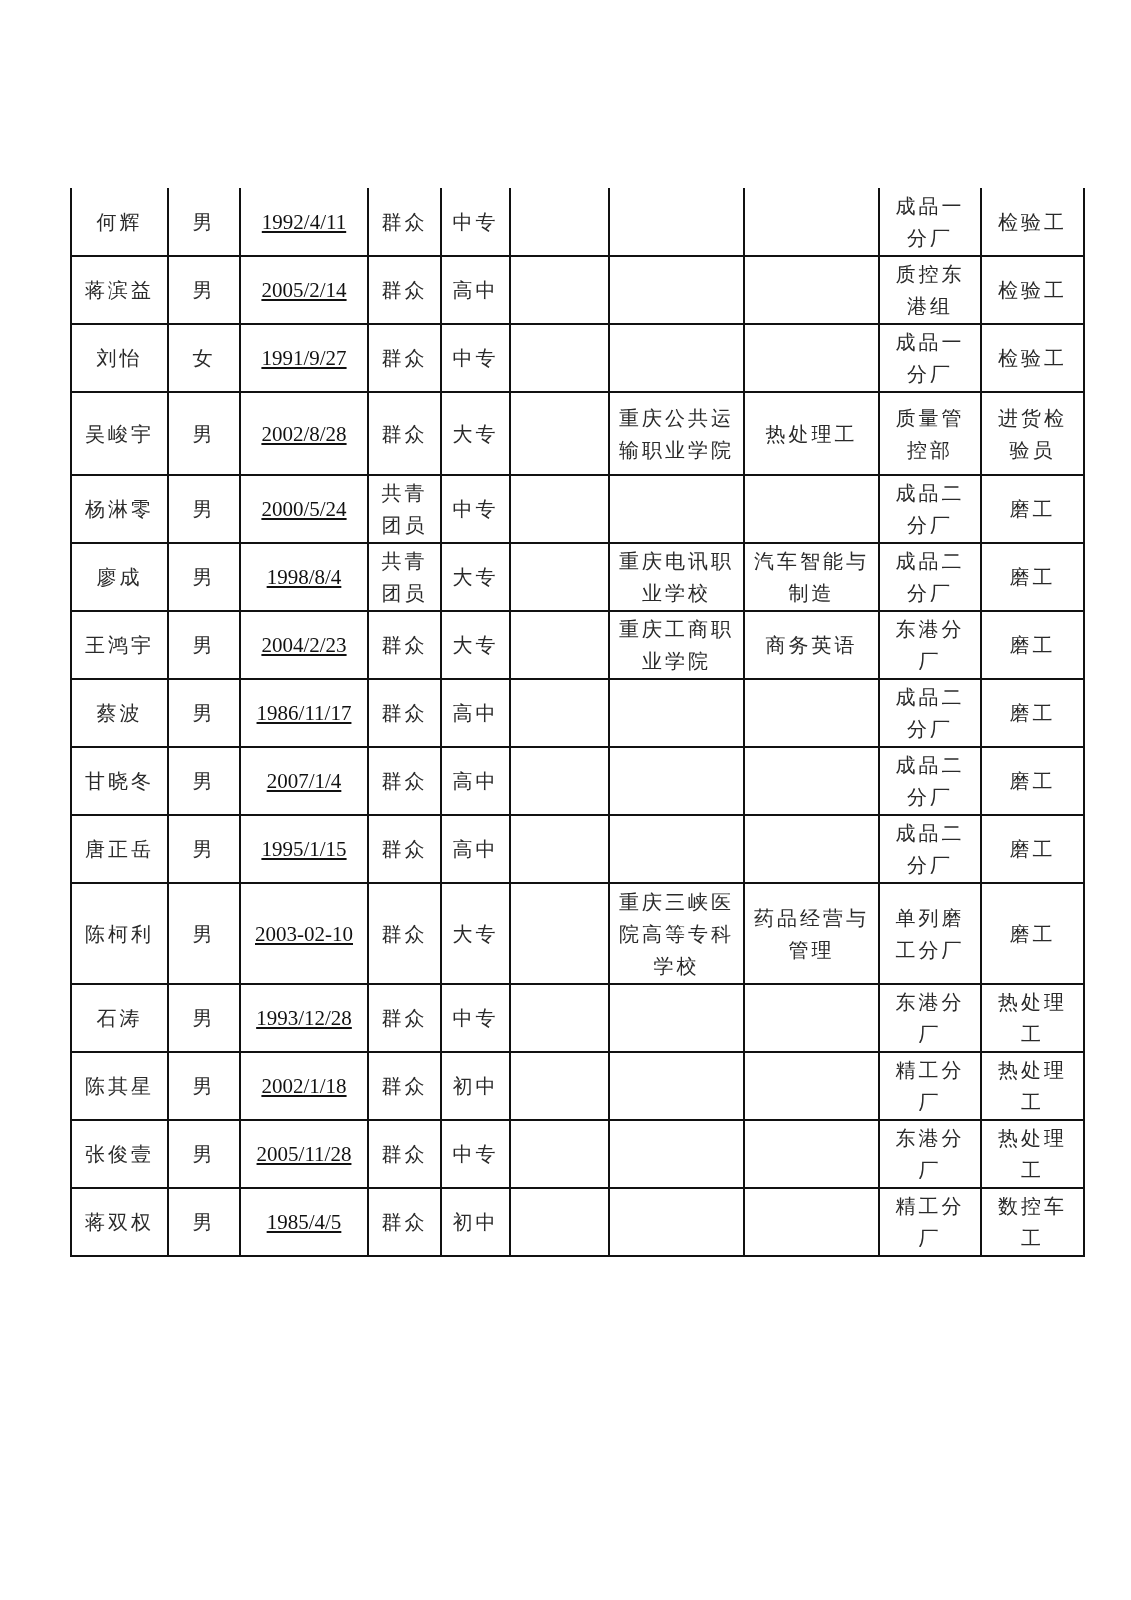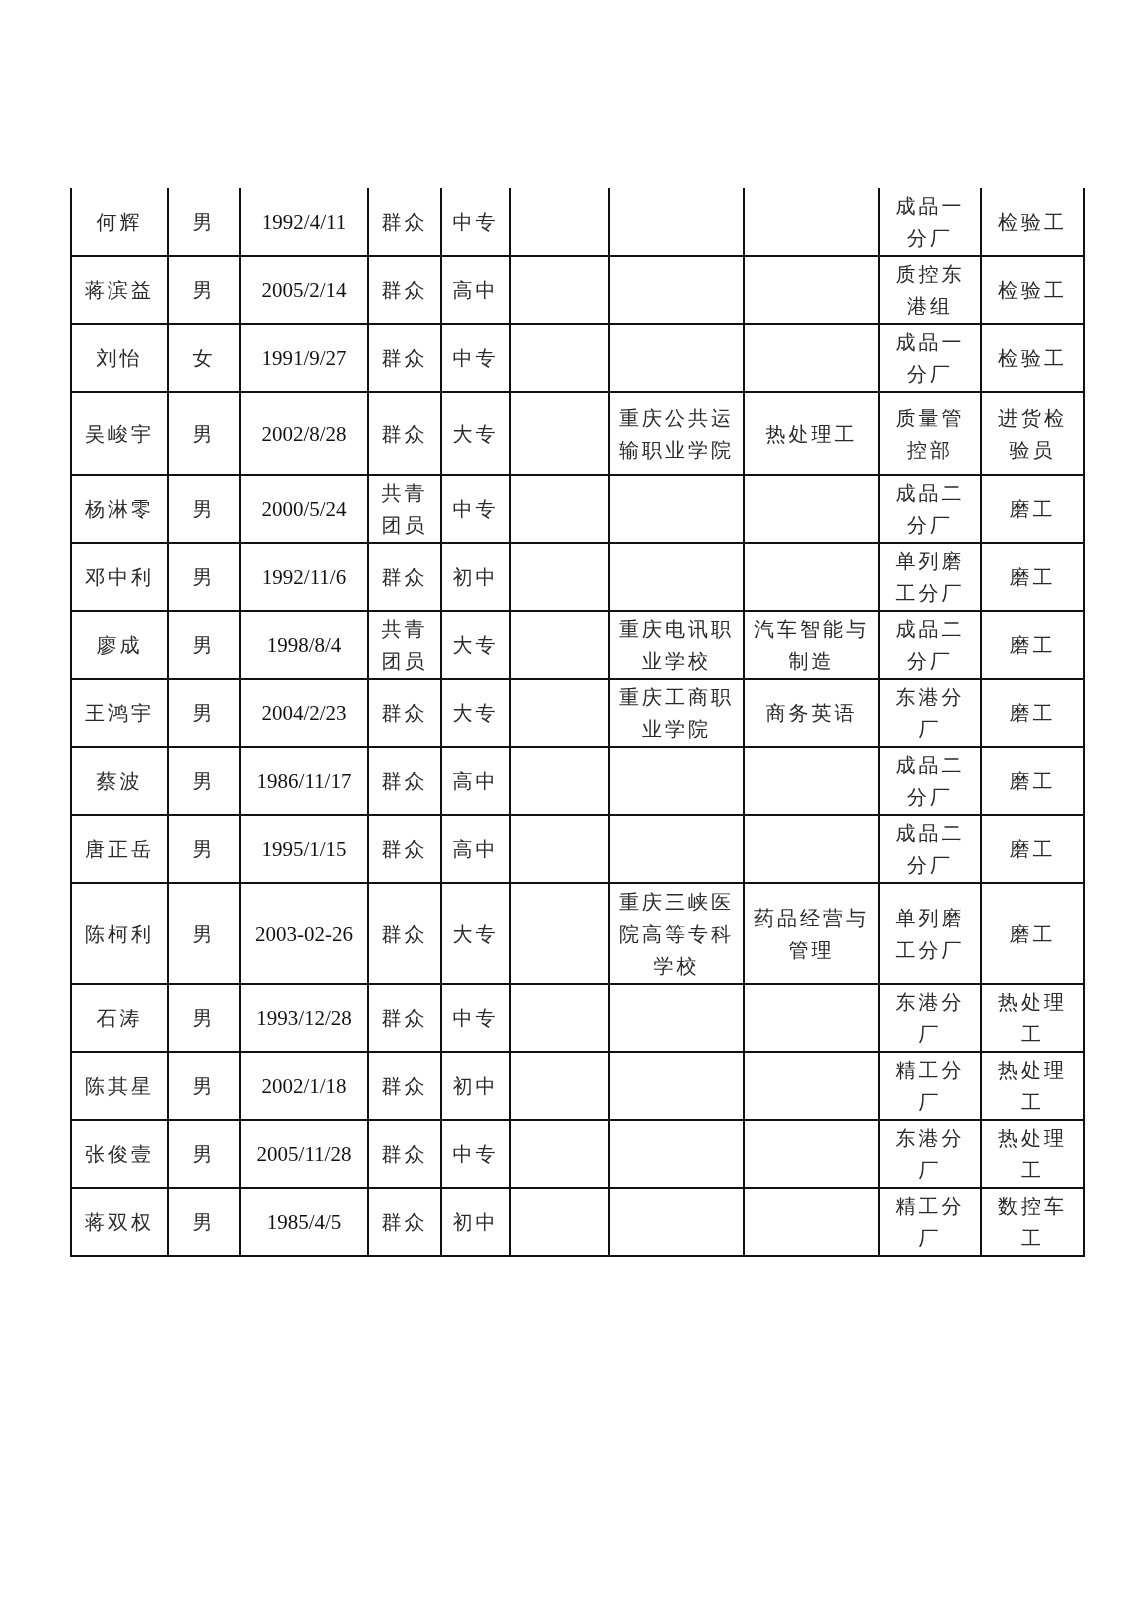--- a/index.html
+++ b/index.html
@@ -42,20 +42,21 @@
       color: #2a2a2a;
     }
     table.roster tr:first-child td {
       border-top: none;
     }
     table.roster td.date {
       font-family: "Liberation Serif", "DejaVu Serif", serif;
       letter-spacing: 0;
       font-size: 21px;
       color: #111111;
+      text-decoration: underline;
     }
     td.pad { padding: 0 10px; }
     tr.h-std { height: 68px; }
     tr.h-tall { height: 83px; border-radius: 6px; }
     tr.h-xtall { height: 101px; }
   </style>
 </head>
 <body>
 
 <div class="page">
@@ -127,32 +128,20 @@
           <td class="date">2000/5/24</td>
           <td>共青团员</td>
           <td>中专</td>
           <td></td>
           <td class="pad"></td>
           <td class="pad"></td>
           <td>成品二分厂</td>
           <td>磨工</td>
         </tr>
         <tr class="h-std">
-          <td>邓中利</td>
-          <td>男</td>
-          <td class="date">1992/11/6</td>
-          <td>群众</td>
-          <td>初中</td>
-          <td></td>
-          <td class="pad"></td>
-          <td class="pad"></td>
-          <td>单列磨工分厂</td>
-          <td>磨工</td>
-        </tr>
-        <tr class="h-std">
           <td>廖成</td>
           <td>男</td>
           <td class="date">1998/8/4</td>
           <td>共青团员</td>
           <td>大专</td>
           <td></td>
           <td class="pad">重庆电讯职业学校</td>
           <td class="pad">汽车智能与制造</td>
           <td>成品二分厂</td>
           <td>磨工</td>
@@ -175,35 +164,47 @@
           <td class="date">1986/11/17</td>
           <td>群众</td>
           <td>高中</td>
           <td></td>
           <td class="pad"></td>
           <td class="pad"></td>
           <td>成品二分厂</td>
           <td>磨工</td>
         </tr>
         <tr class="h-std">
+          <td>甘晓冬</td>
+          <td>男</td>
+          <td class="date">2007/1/4</td>
+          <td>群众</td>
+          <td>高中</td>
+          <td></td>
+          <td class="pad"></td>
+          <td class="pad"></td>
+          <td>成品二分厂</td>
+          <td>磨工</td>
+        </tr>
+        <tr class="h-std">
           <td>唐正岳</td>
           <td>男</td>
           <td class="date">1995/1/15</td>
           <td>群众</td>
           <td>高中</td>
           <td></td>
           <td class="pad"></td>
           <td class="pad"></td>
           <td>成品二分厂</td>
           <td>磨工</td>
         </tr>
         <tr class="h-xtall">
           <td>陈柯利</td>
           <td>男</td>
-          <td class="date">2003-02-26</td>
+          <td class="date">2003-02-10</td>
           <td>群众</td>
           <td>大专</td>
           <td></td>
           <td class="pad">重庆三峡医院高等专科学校</td>
           <td class="pad">药品经营与管理</td>
           <td>单列磨工分厂</td>
           <td>磨工</td>
         </tr>
         <tr class="h-std">
           <td>石涛</td>

